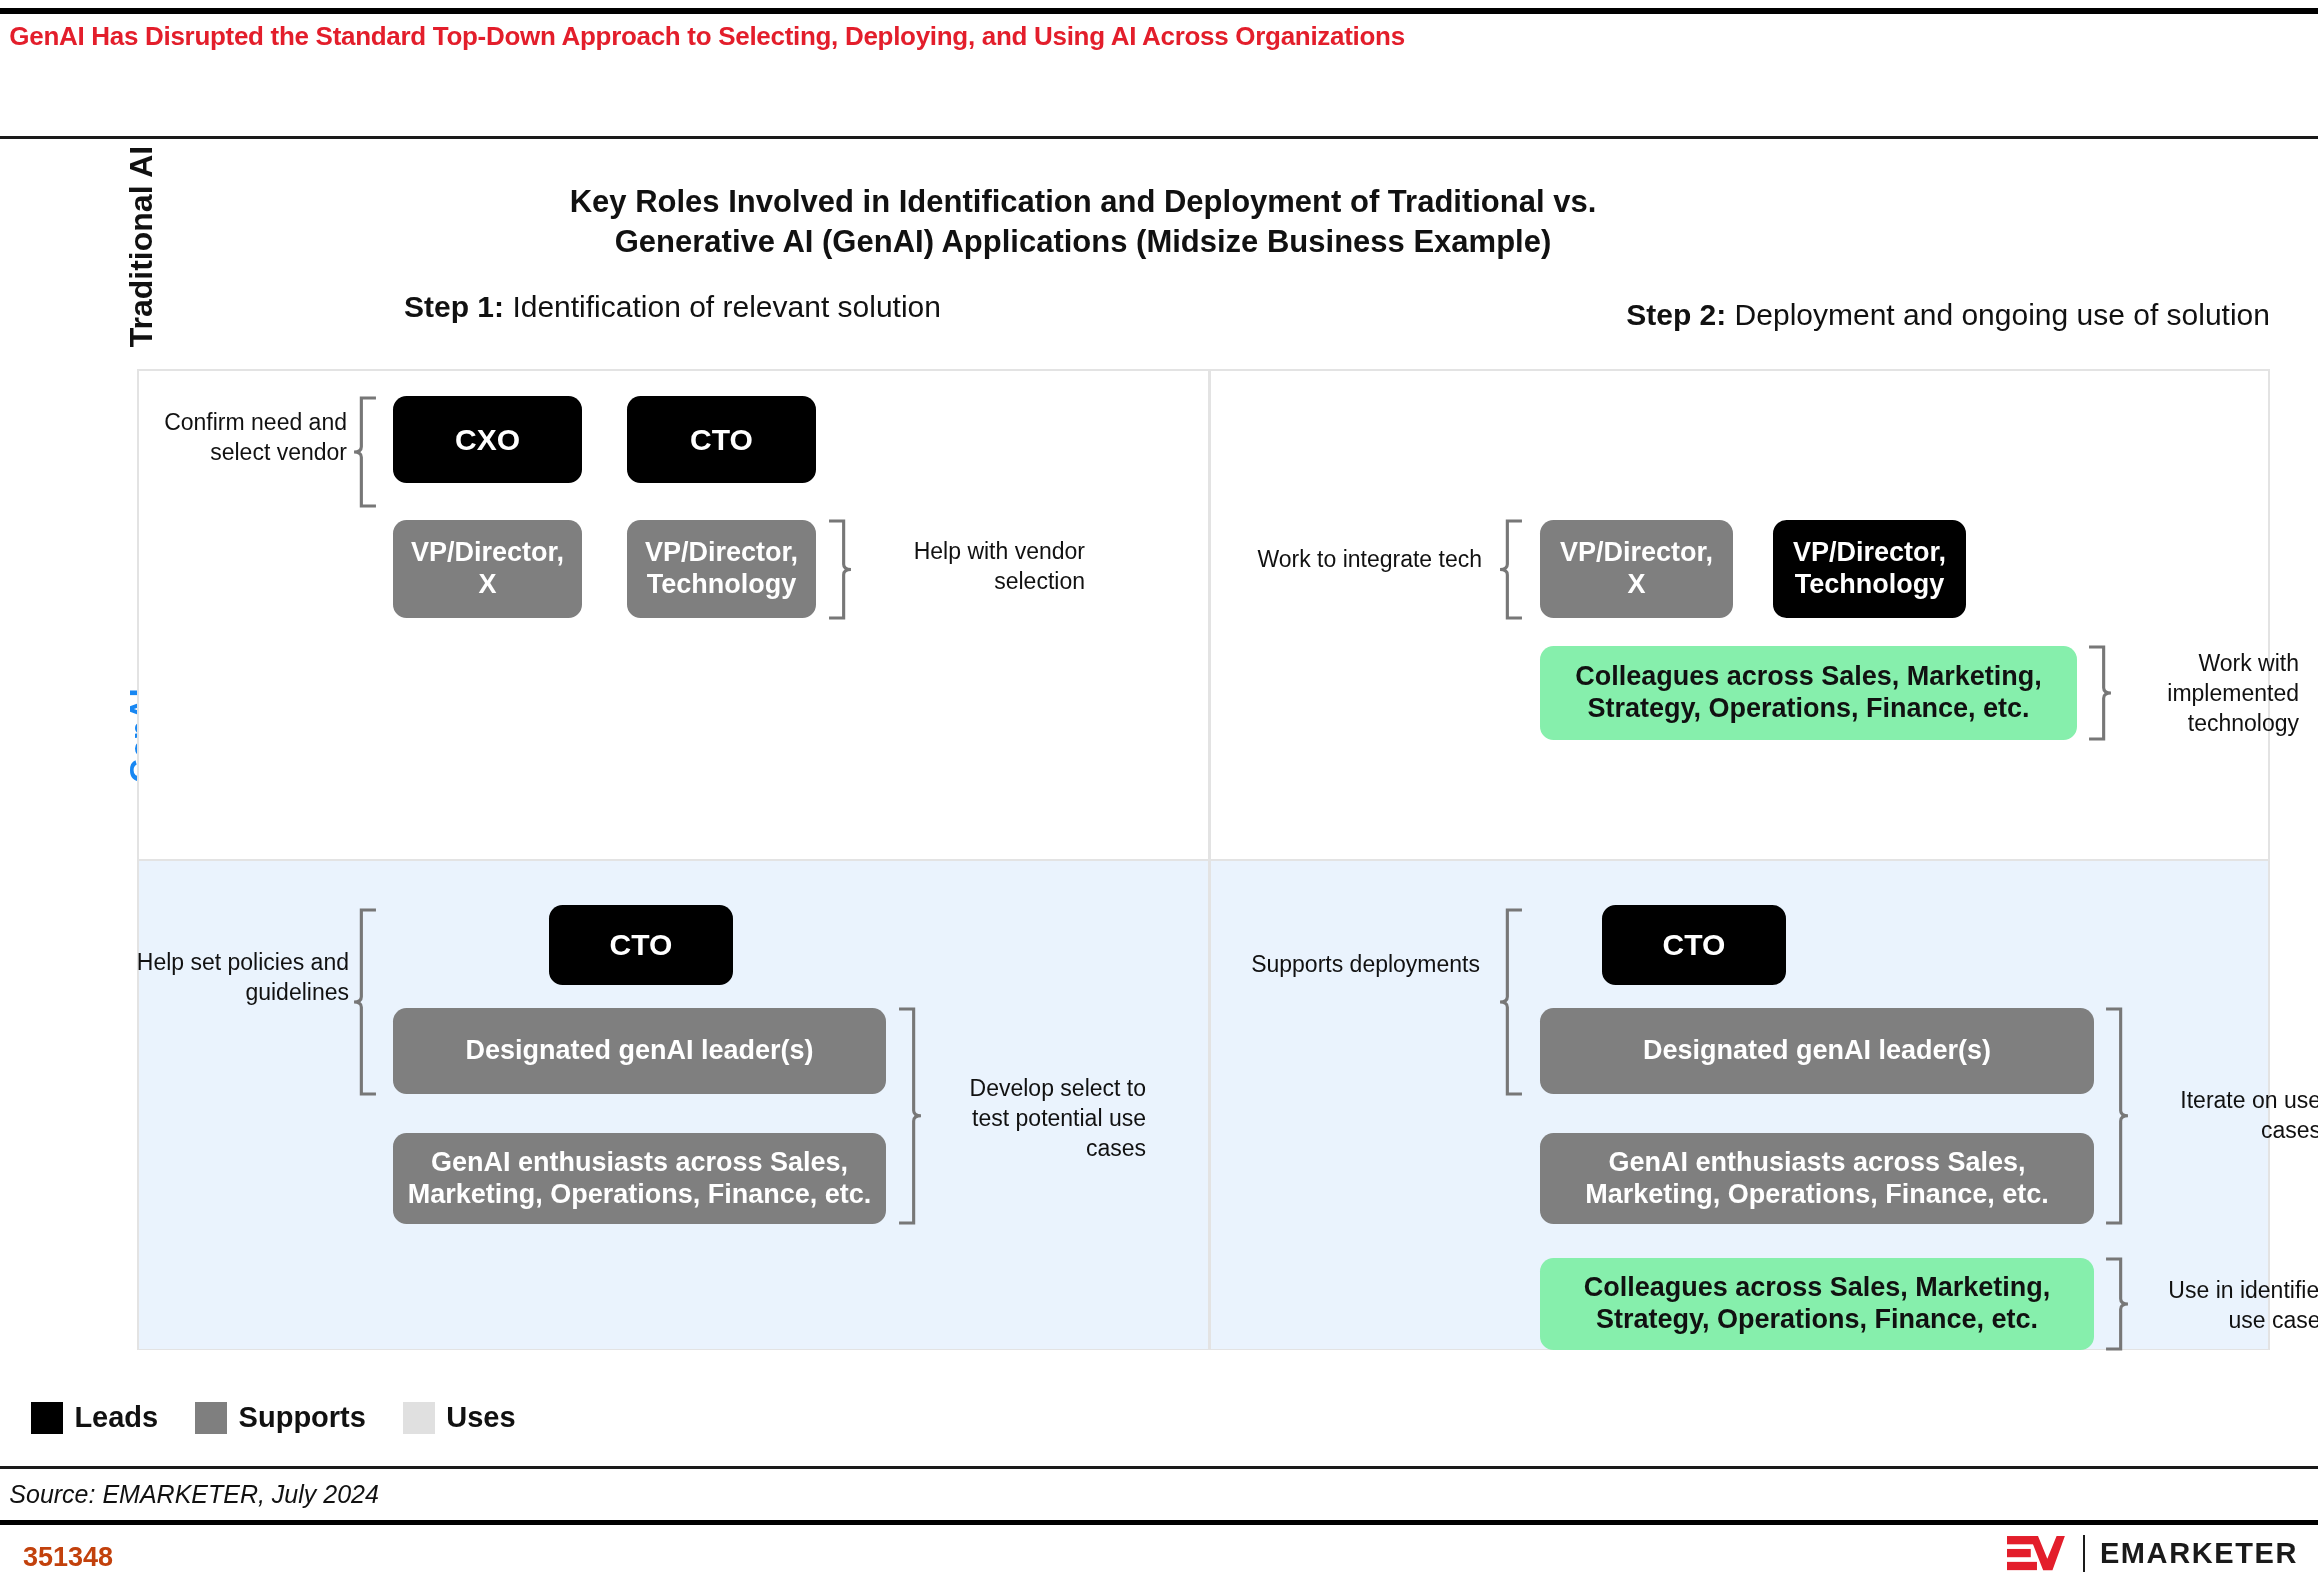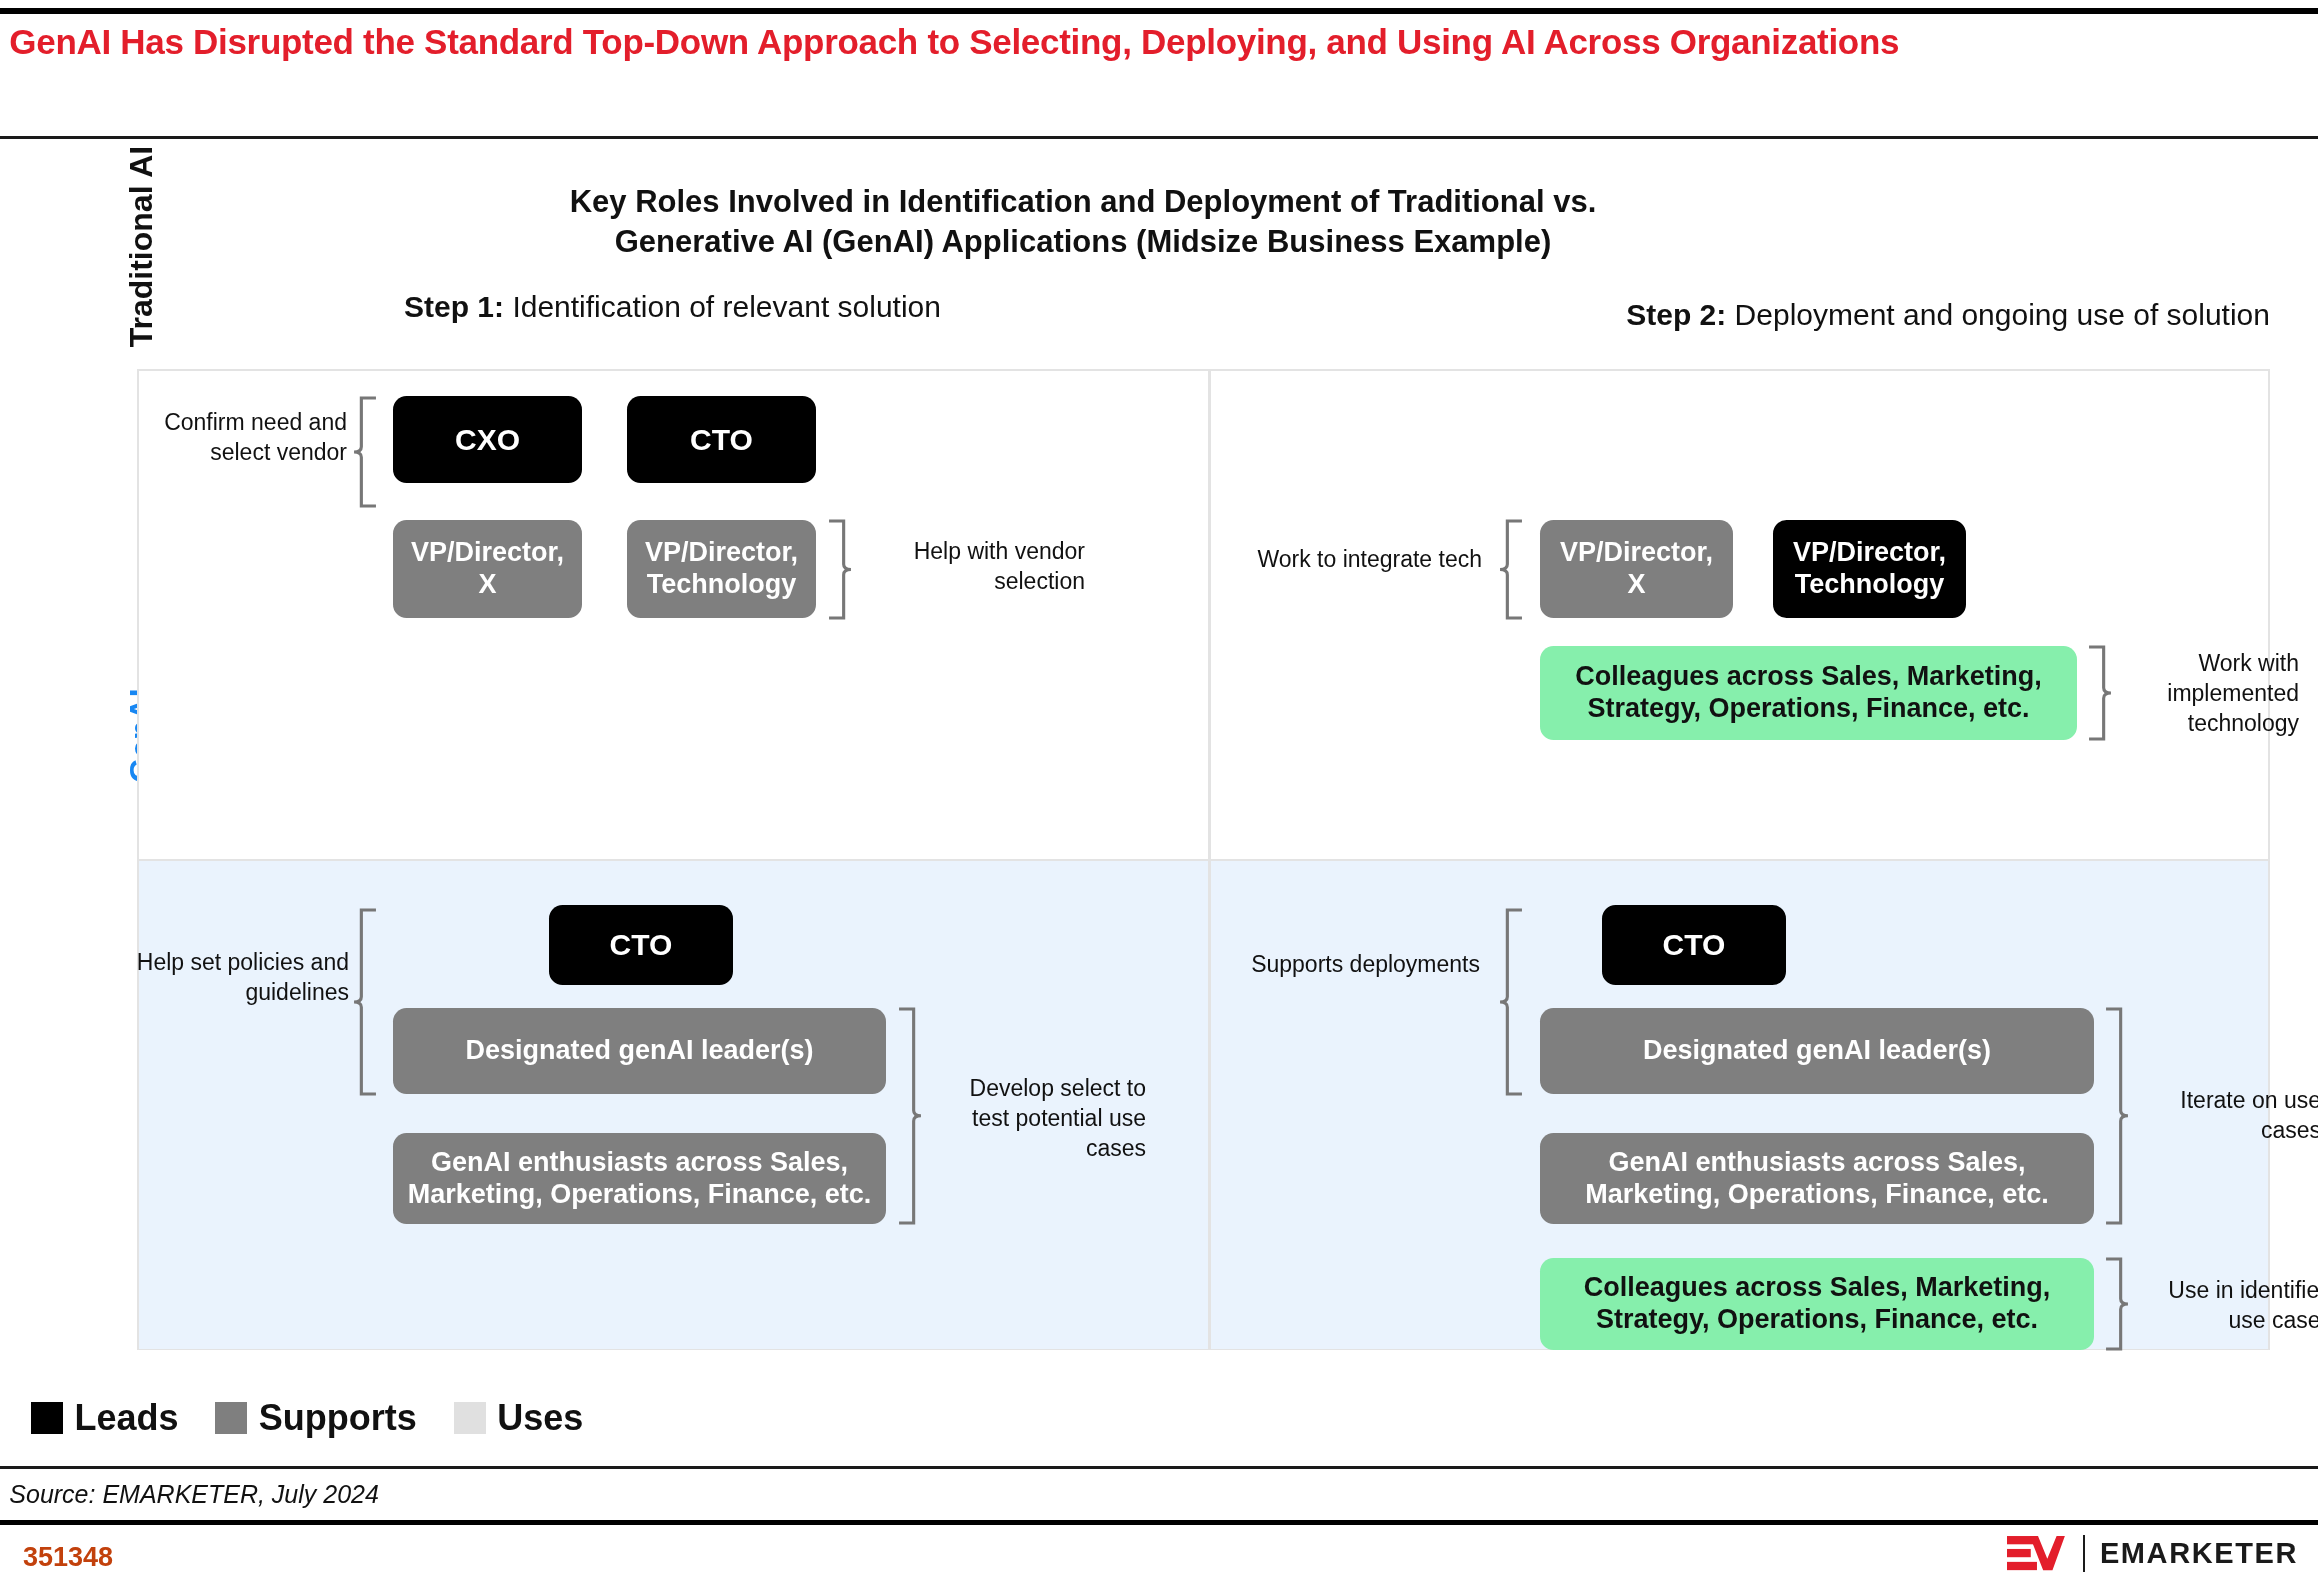--- a/index.html
+++ b/index.html
@@ -10,21 +10,21 @@
     overflow: hidden;
   }
   .page { position: relative; width: 2319px; height: 1577px; }
 
   
   .top-rule { position: absolute; left: 0; top: 8.3px; width: 2319px; height: 6.2px; background: #000; }
 
   
   .headline {
     position: absolute; left: 9.3px; top: 21px; width: 1920px;
-    color: #E31E2B; font-weight: bold; font-size: 35px; line-height: 1.18;
+    color: #E31E2B; font-weight: bold; font-size: 26px; line-height: 1.18;
     letter-spacing: -0.3px;
   }
 
   .head-rule { position: absolute; left: 0; top: 136px; width: 2319px; height: 3.1px; background: #1a1a1a; }
 
   
   .subtitle {
     position: absolute; left: 0; top: 182px; width: 2166px; text-align: center;
     color: #111; font-weight: bold; font-size: 31px; line-height: 1.28;
   }
@@ -78,21 +78,21 @@
   .anno.r { text-align: right; }
   .anno.l { text-align: right; }
 
   
   .brace { position: absolute; }
   .brace svg { display: block; width: 100%; height: 100%; overflow: visible; }
 
   
   .legend { position: absolute; left: 31px; top: 1401px; height: 33px; display: flex; align-items: center; }
   .legend .sw { width: 32px; height: 32px; margin-right: 11.4px; }
-  .legend .lbl { font-size: 36px; font-weight: bold; color: #111; margin-right: 37px; }
+  .legend .lbl { font-size: 29px; font-weight: bold; color: #111; margin-right: 37px; }
   .sw.leads { background: #000000; }
   .sw.supports { background: #7f7f7f; }
   .sw.uses { background: #e0e0e0; }
 
   
   .src-rule-top { position: absolute; left: 0; top: 1466px; width: 2319px; height: 2.6px; background: #1a1a1a; }
   .source { position: absolute; left: 9.3px; top: 1480px; font-size: 25px; font-style: italic; color: #111; }
   .src-rule-bot { position: absolute; left: 0; top: 1520px; width: 2319px; height: 5.2px; background: #000; }
 
   

